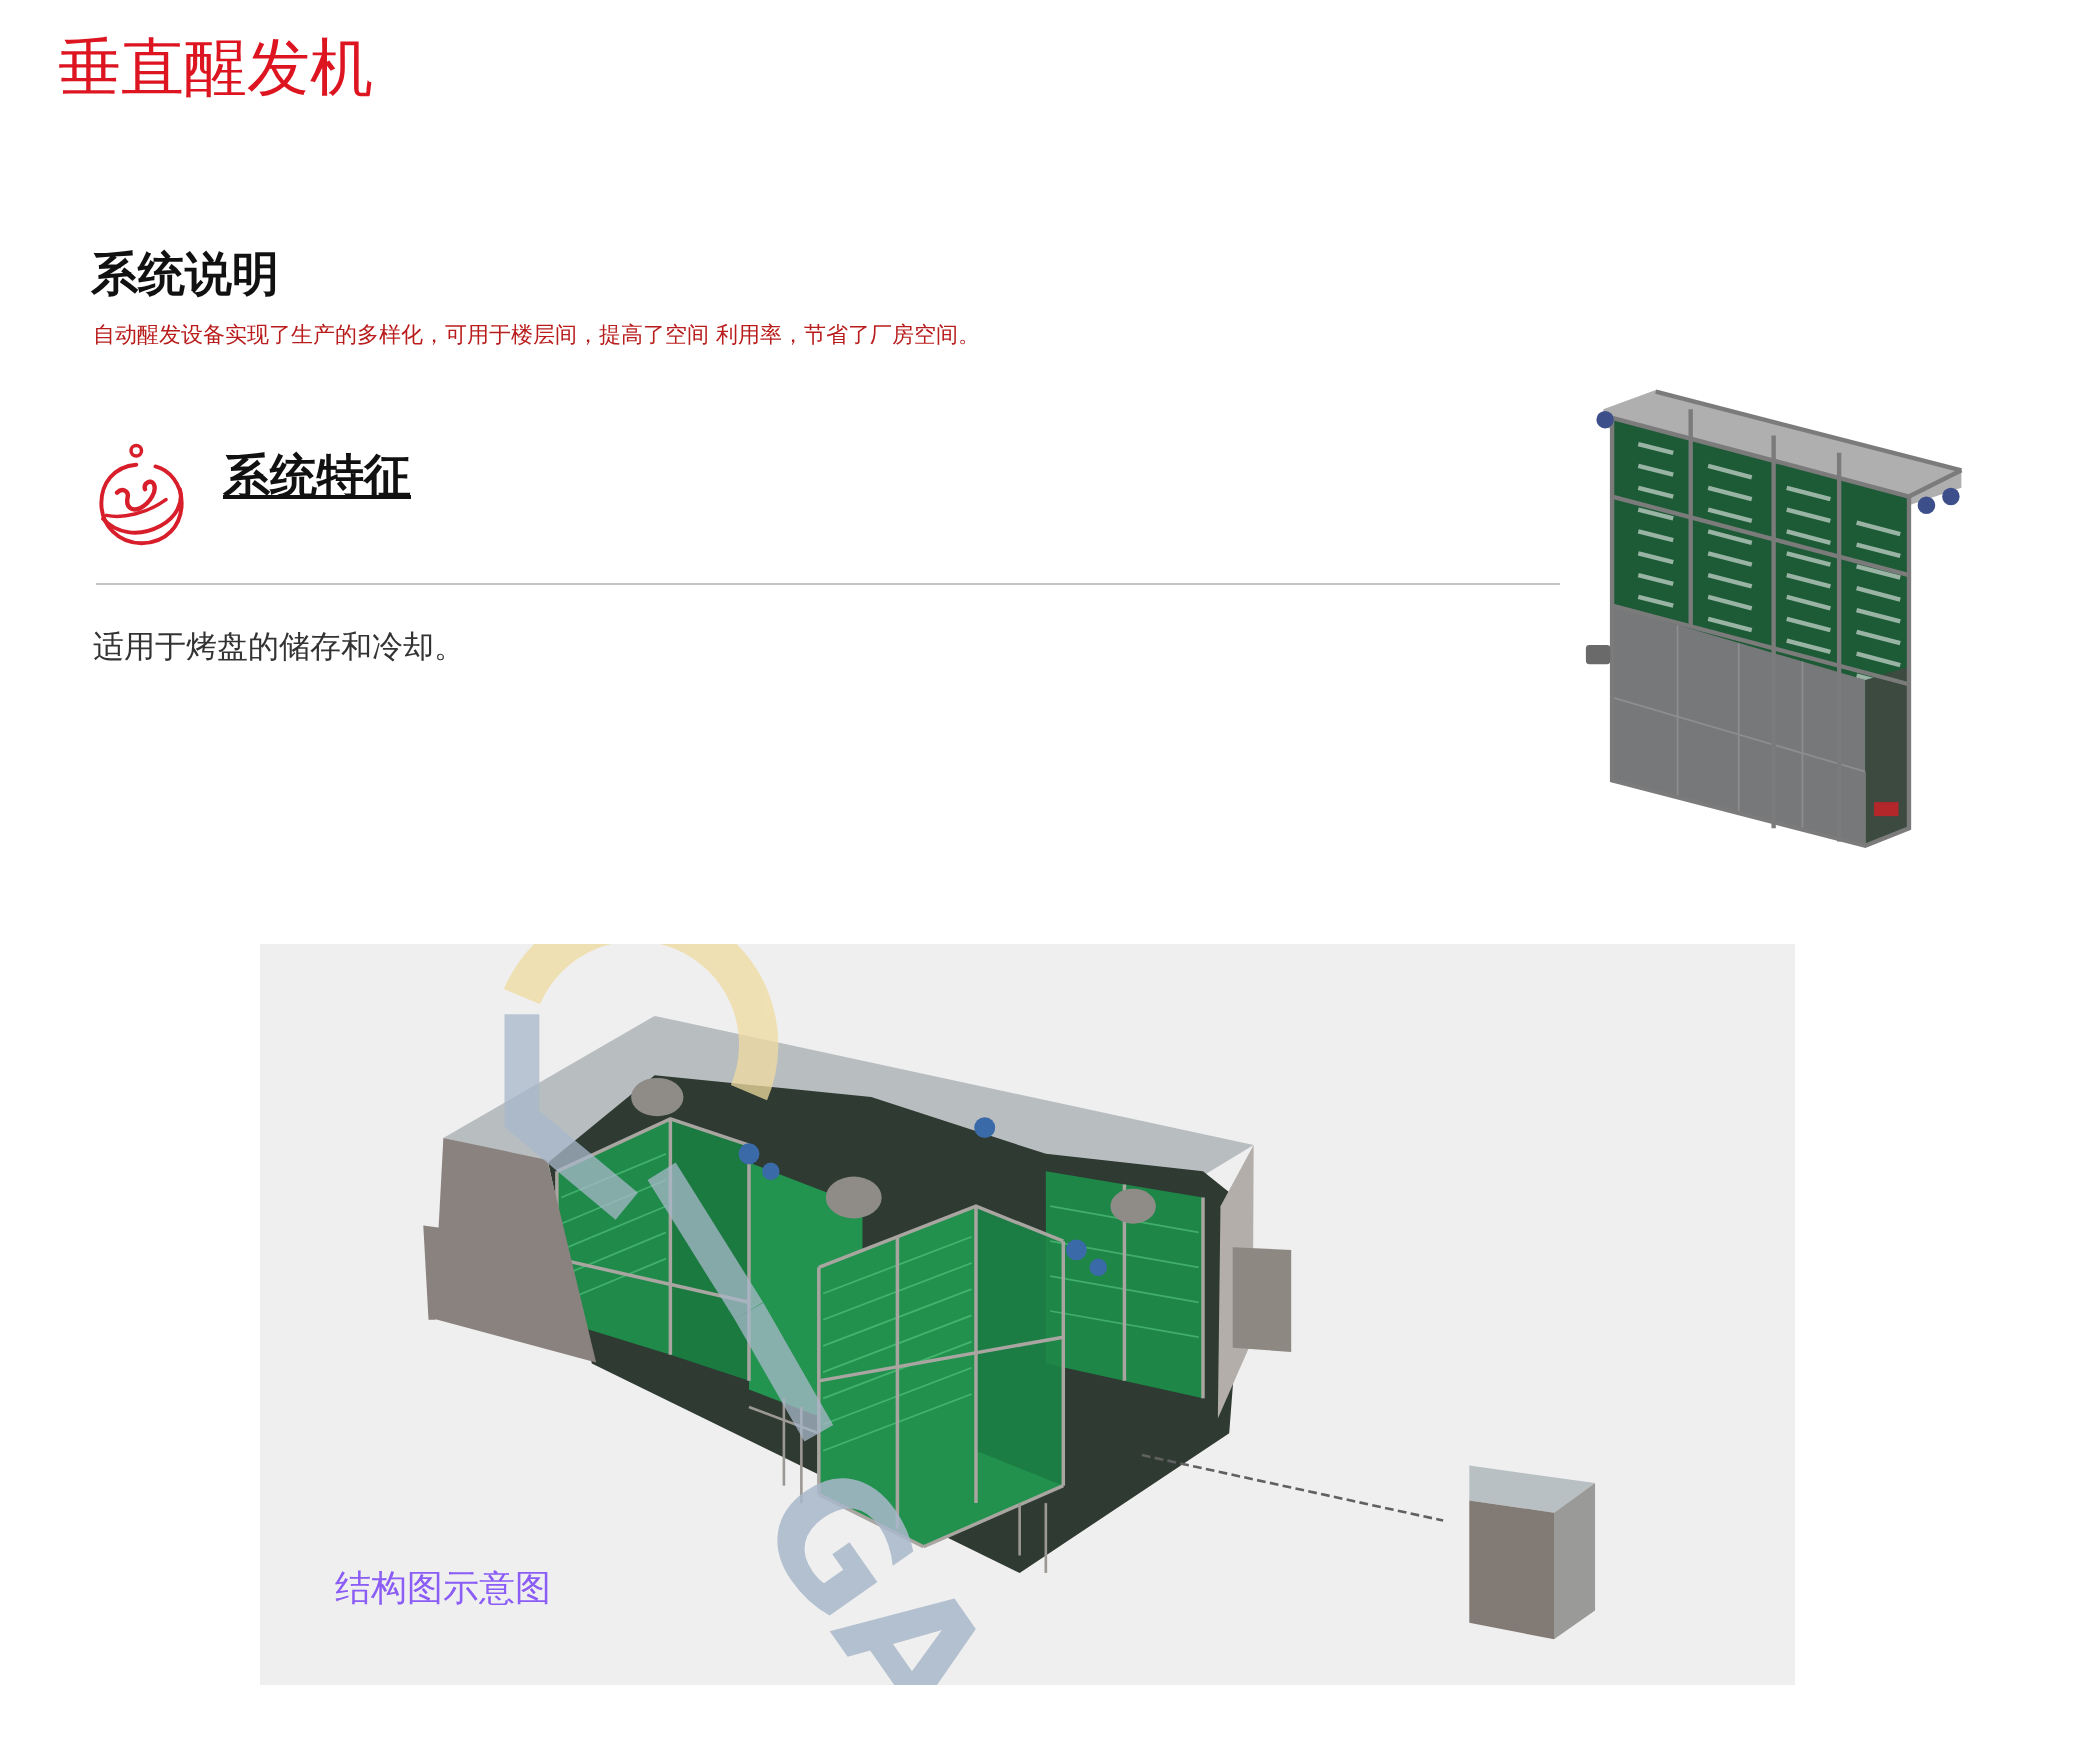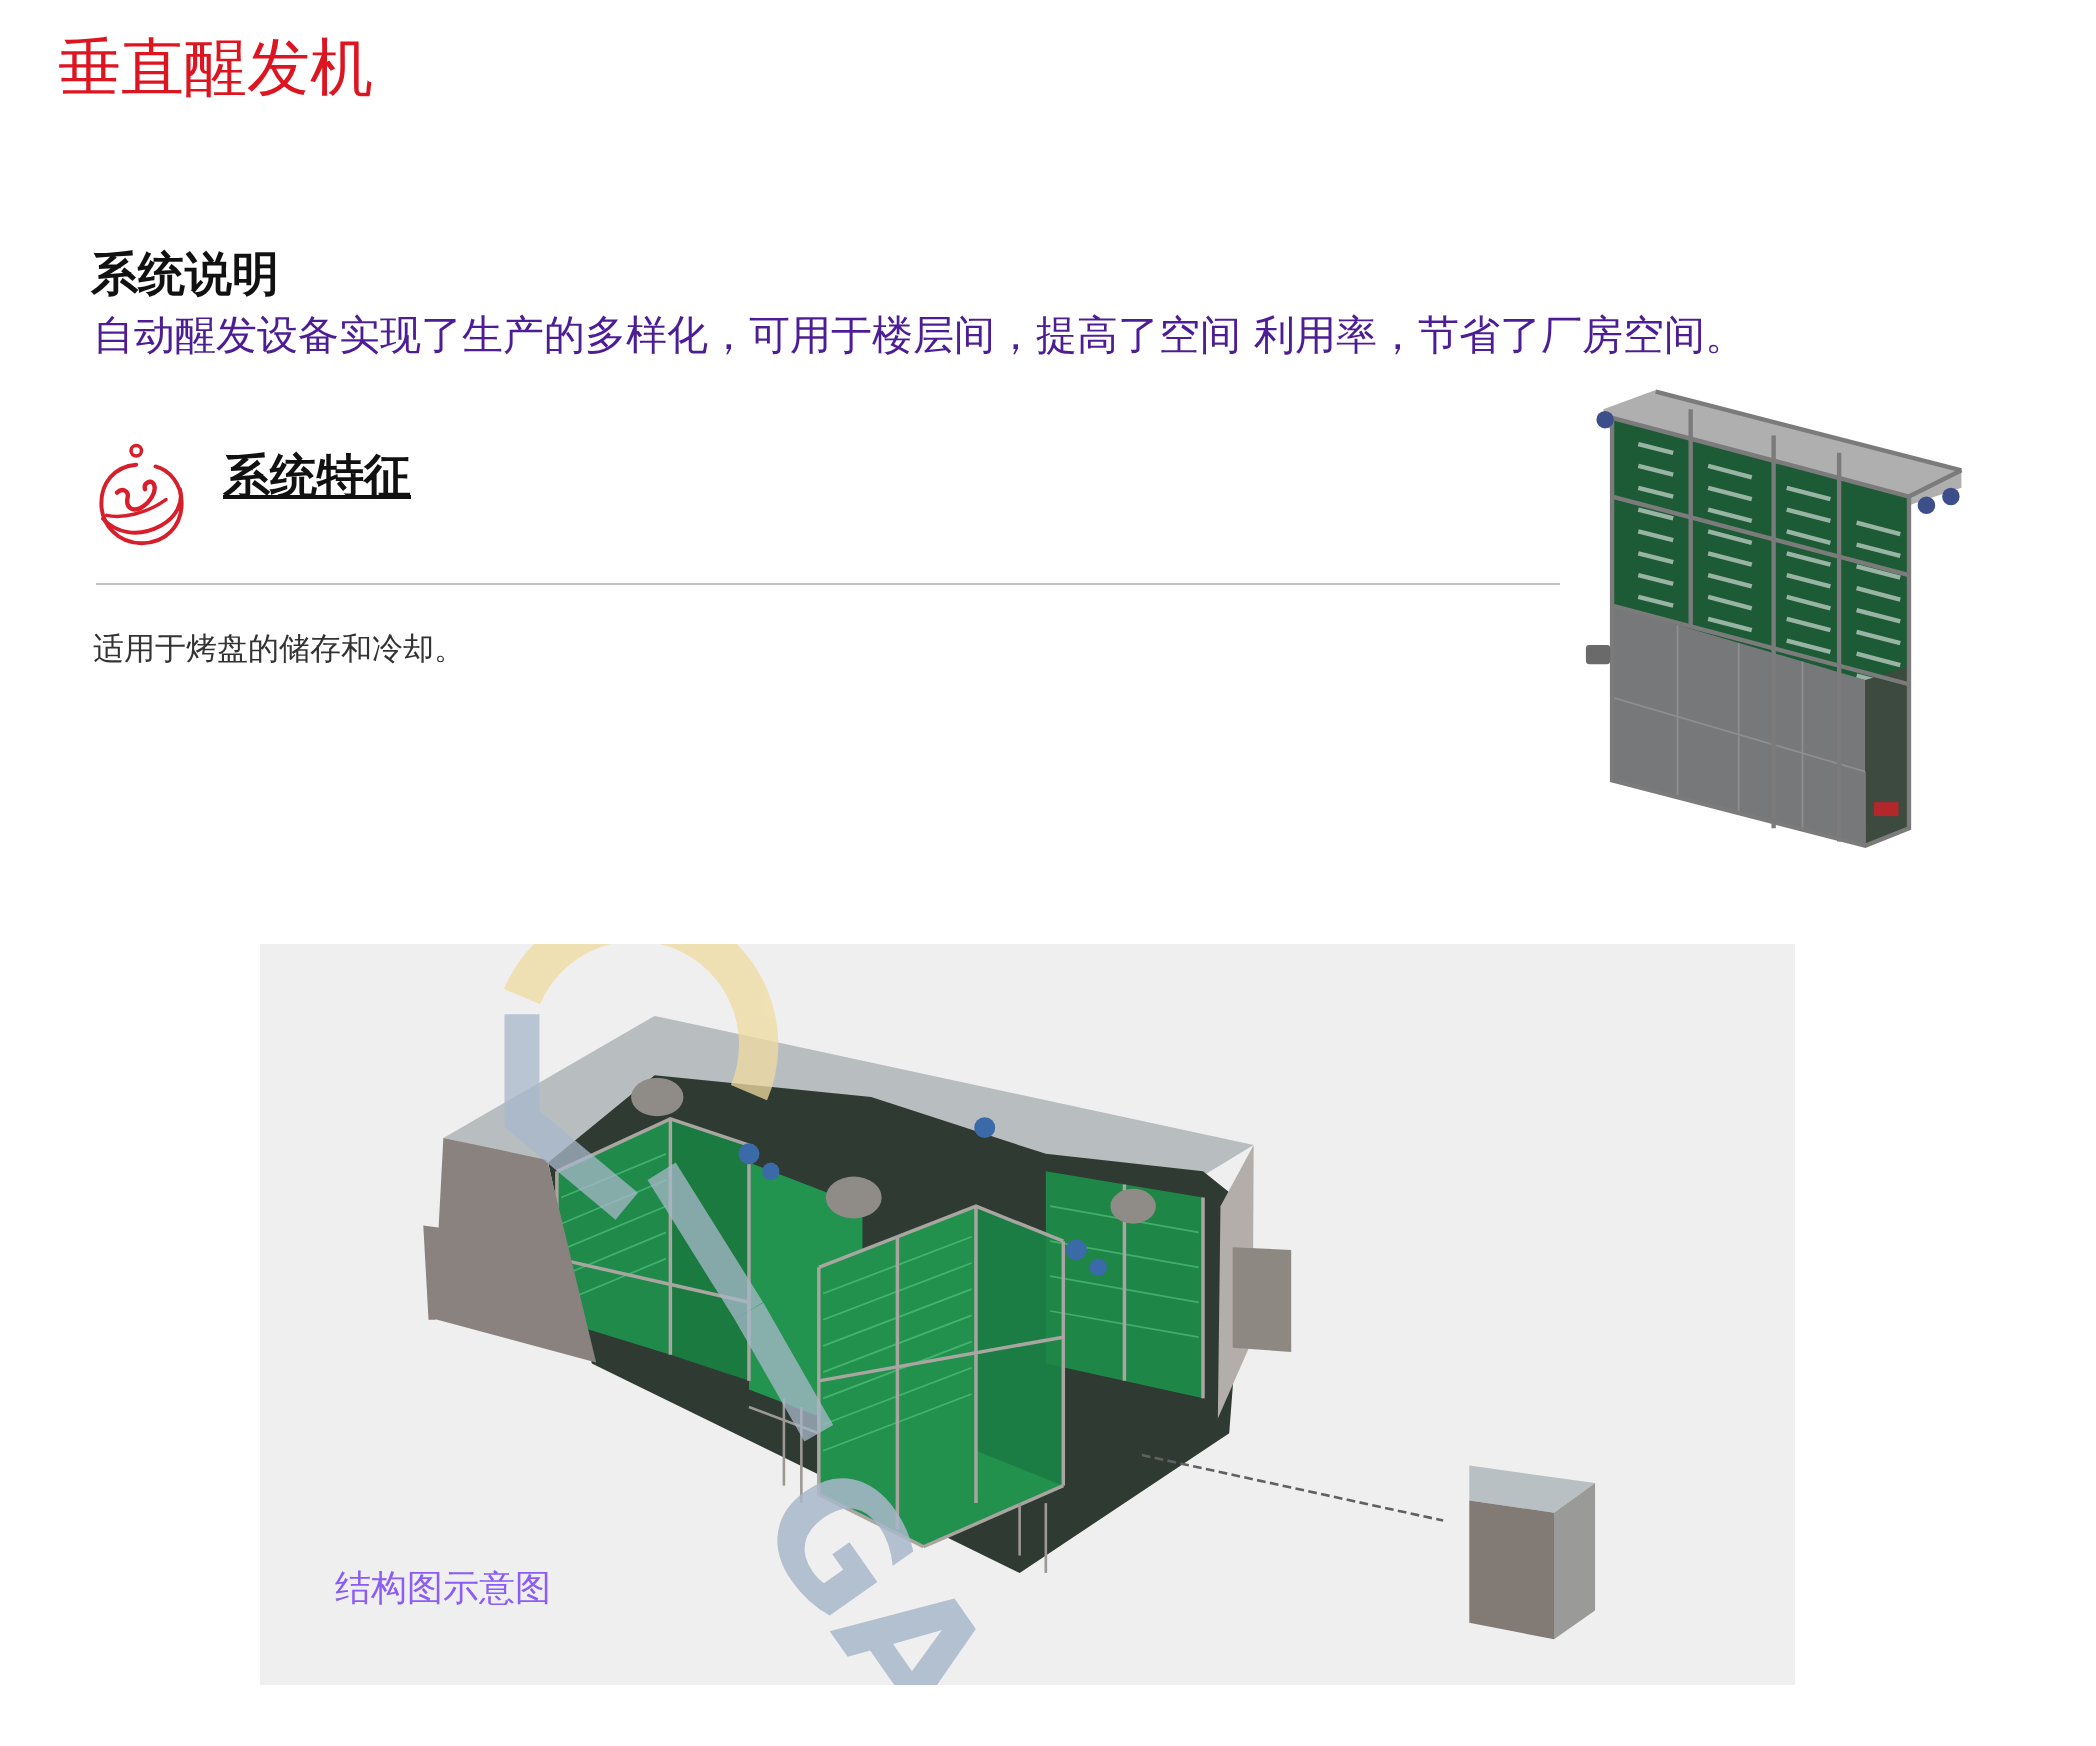--- a/index.html
+++ b/index.html
@@ -3,26 +3,26 @@
 <meta charset="utf-8">
 <style>
   html, body { margin: 0; padding: 0; background: #ffffff; }
   body { width: 2096px; height: 1747px; position: relative; overflow: hidden;
          font-family: "DejaVu Sans", "Liberation Sans", sans-serif; color: #333333; }
   .abs { position: absolute; }
   .page-title { left: 58px; top: 26px; font-size: 63px; line-height: 84px; color: #dd1520;
                 letter-spacing: 0px; white-space: nowrap; }
   .section-title { font-size: 47px; font-weight: bold; color: #111111; line-height: 63px; white-space: nowrap; }
   .desc-title { left: 91px; top: 206px; margin-top: 36px; }
-  .desc-text { left: 93px; top: 313px; font-size: 41px; line-height: 44px; color: #4c1d95; white-space: nowrap; }
+  .desc-text { left: 93px; top: 313px; font-size: 22px; line-height: 44px; color: #b91c1c; white-space: nowrap; }
   .feat-icon { left: 96px; top: 442px; width: 91px; height: 110px; }
   .feat-title { left: 223px; top: 444px; text-decoration: underline; }
   .divider { left: 96px; top: 583px; width: 1464px; height: 1.7px; background: #c4c4c4; }
   .feat-list { left: 93px; top: 625px; margin: 0; padding: 0; list-style: none; }
-  .feat-list li { font-size: 31px; line-height: 47px; color: #333333; white-space: nowrap; }
+  .feat-list li { font-size: 31px; line-height: 47px; color: #333333; white-space: nowrap; font-family: Liberation Mono, monospace; }
   .machine-photo { left: 1577px; top: 383px; width: 402px; height: 489px; }
   .diagram { left: 260px; top: 944px; width: 1535px; height: 741px; background: #efefef; overflow: hidden; }
   .diagram svg { position: absolute; left: 0; top: 0; }
   .caption { left: 75px; top: 622px; font-size: 36px; line-height: 44px; color: #8b5cf6; white-space: nowrap; }
 </style>
 </head>
 <body>
 
 <div class="abs page-title">垂直醒发机</div>
 

